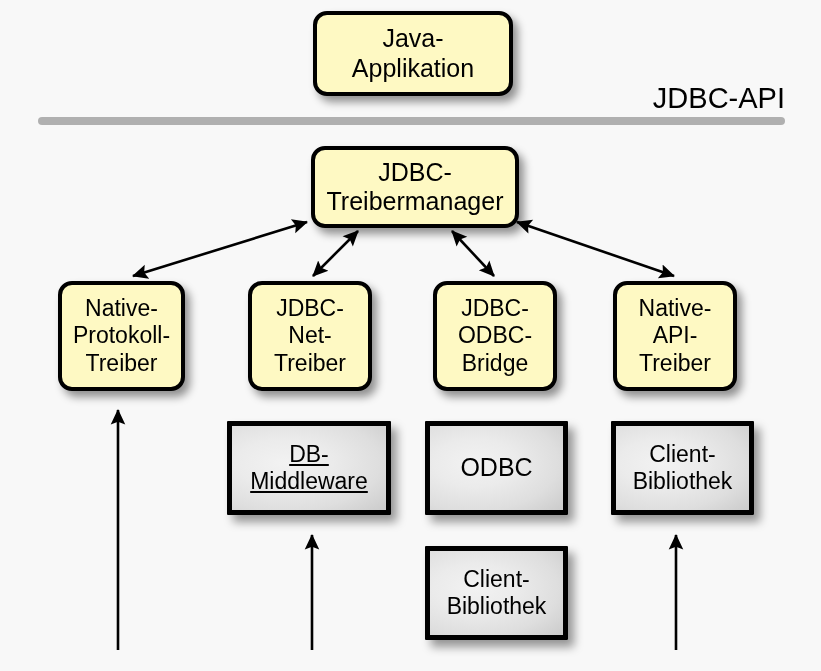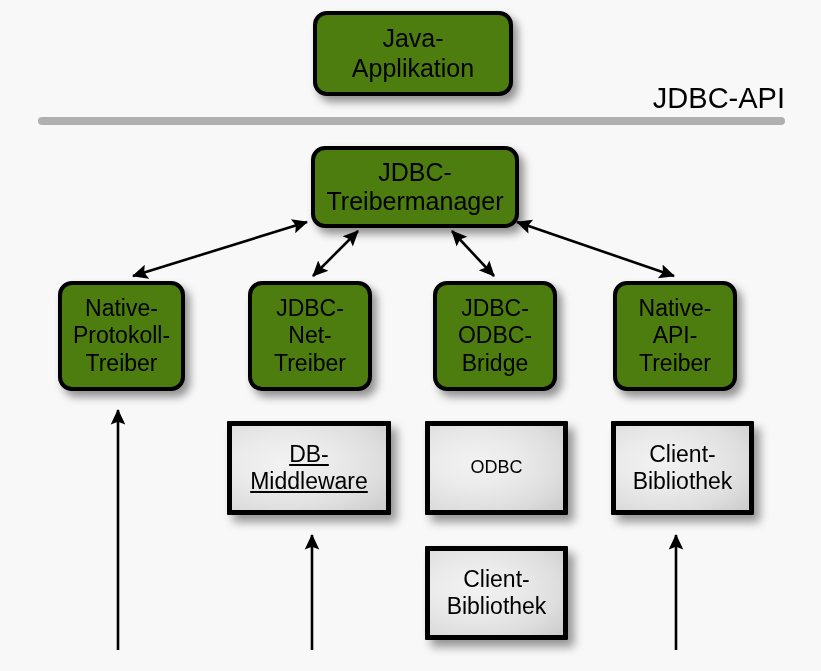--- a/index.html
+++ b/index.html
@@ -27,21 +27,21 @@
     align-items: center;
     justify-content: center;
     text-align: center;
     color: #000;
     line-height: 1.18;
     z-index: 3;
   }
 
   
   .node-white {
-    background: #4d7c0f;
+    background: #fef9c3;
     border: 4px solid #000000;
     border-radius: 14px;
     box-shadow: 5px 6px 9px rgba(0,0,0,0.42);
   }
 
   
   .node-gray {
     border: 5px solid #000000;
     border-radius: 1px;
     background:
@@ -146,21 +146,21 @@
     <span class="node-label">Native-
 API-
 Treiber</span>
   </div>
 
   <div class="node node-gray" style="left:227px; top:421px; width:164px; height:94px; font-size:23px;text-decoration:underline;">
     <span class="node-label">DB-
 Middleware</span>
   </div>
 
-  <div class="node node-gray" style="left:425px; top:421px; width:143px; height:94px; font-size:18px;">
+  <div class="node node-gray" style="left:425px; top:421px; width:143px; height:94px; font-size:25px;">
     <span class="node-label">ODBC</span>
   </div>
 
   <div class="node node-gray" style="left:611px; top:421px; width:143px; height:94px; font-size:23px;">
     <span class="node-label">Client-
 Bibliothek</span>
   </div>
 
   <div class="node node-gray" style="left:425px; top:546px; width:143px; height:94px; font-size:23px;">
     <span class="node-label">Client-

